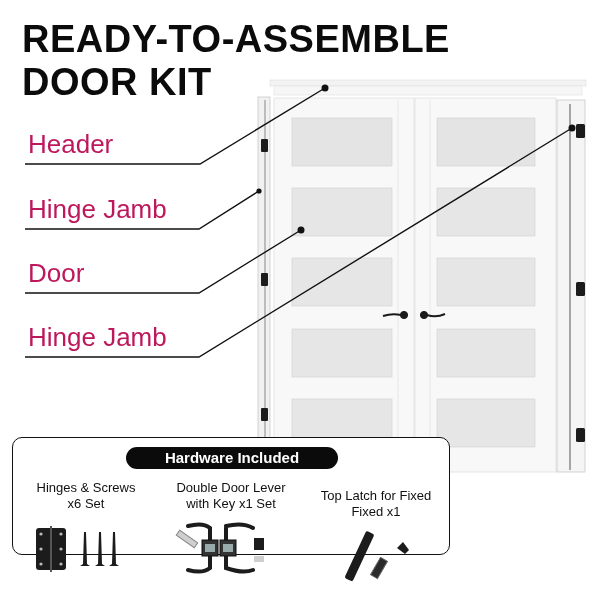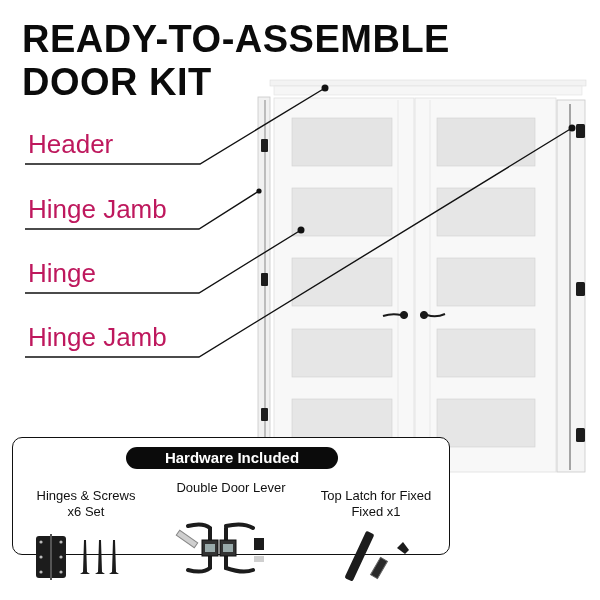--- a/index.html
+++ b/index.html
@@ -82,27 +82,27 @@
     <circle cx="301" cy="230" r="3.5"></circle>
     <circle cx="572" cy="128" r="3.5"></circle>
   </g>
 </svg>
 
 <div class="abs title" style="top:20px;">READY-TO-ASSEMBLE</div>
 <div class="abs title" style="top:63px;">DOOR KIT</div>
 
 <div class="abs label" style="top:131px;">Header</div>
 <div class="abs label" style="top:196px;">Hinge Jamb</div>
-<div class="abs label" style="top:260px;">Hinge</div>
+<div class="abs label" style="top:260px;">Door</div>
 <div class="abs label" style="top:324px;">Hinge Jamb</div>
 
 <div class="abs hw-box">
   <div class="abs hw-pill">Hardware Included</div>
 
-  <div class="abs hw-item" style="left:0px;margin-top:8px;">
+  <div class="abs hw-item" style="left:0px;">
     <span class="name">Hinges &amp; Screws</span>
     <span class="name">x6 Set</span>
     <svg class="hw-img" viewBox="0 0 146 56">
       <rect x="23" y="8" width="30" height="42" rx="3" fill="#1c1c1c"></rect>
       <line x1="38" y1="6" x2="38" y2="52" stroke="#555" stroke-width="2"></line>
       <circle cx="28" cy="14" r="1.6" fill="#bbb"></circle>
         <circle cx="48" cy="14" r="1.6" fill="#bbb"></circle>
       <circle cx="28" cy="29" r="1.6" fill="#bbb"></circle>
         <circle cx="48" cy="29" r="1.6" fill="#bbb"></circle>
       <circle cx="28" cy="44" r="1.6" fill="#bbb"></circle>
@@ -110,20 +110,21 @@
       <g fill="#1c1c1c">
         <path d="M71 12 L73 12 L74 44 L77 46 L67 46 L70 44 Z"></path>
         <path d="M86 12 L88 12 L89 44 L92 46 L82 46 L85 44 Z"></path>
         <path d="M100 12 L102 12 L103 44 L106 46 L96 46 L99 44 Z"></path>
       </g>
     </svg>
   </div>
 
   <div class="abs hw-item" style="left:145px;">
     <span class="name">Double Door Lever</span>
+    <span class="name">with Key x1 Set</span>
     <svg class="hw-img" viewBox="0 0 146 56">
       <g fill="none" stroke="#1c1c1c" stroke-width="4" stroke-linecap="round">
         <path d="M30 6 Q45 2 52 8 L52 20"></path>
         <path d="M68 6 Q85 2 95 8"></path>
         <path d="M68 8 L68 20"></path>
         <path d="M52 36 L52 48 Q45 54 30 50"></path>
         <path d="M68 36 L68 48 Q85 54 95 50"></path>
       </g>
       <rect x="44" y="20" width="16" height="16" fill="#333" stroke="#111"></rect>
       <rect x="62" y="20" width="16" height="16" fill="#333" stroke="#111"></rect>

